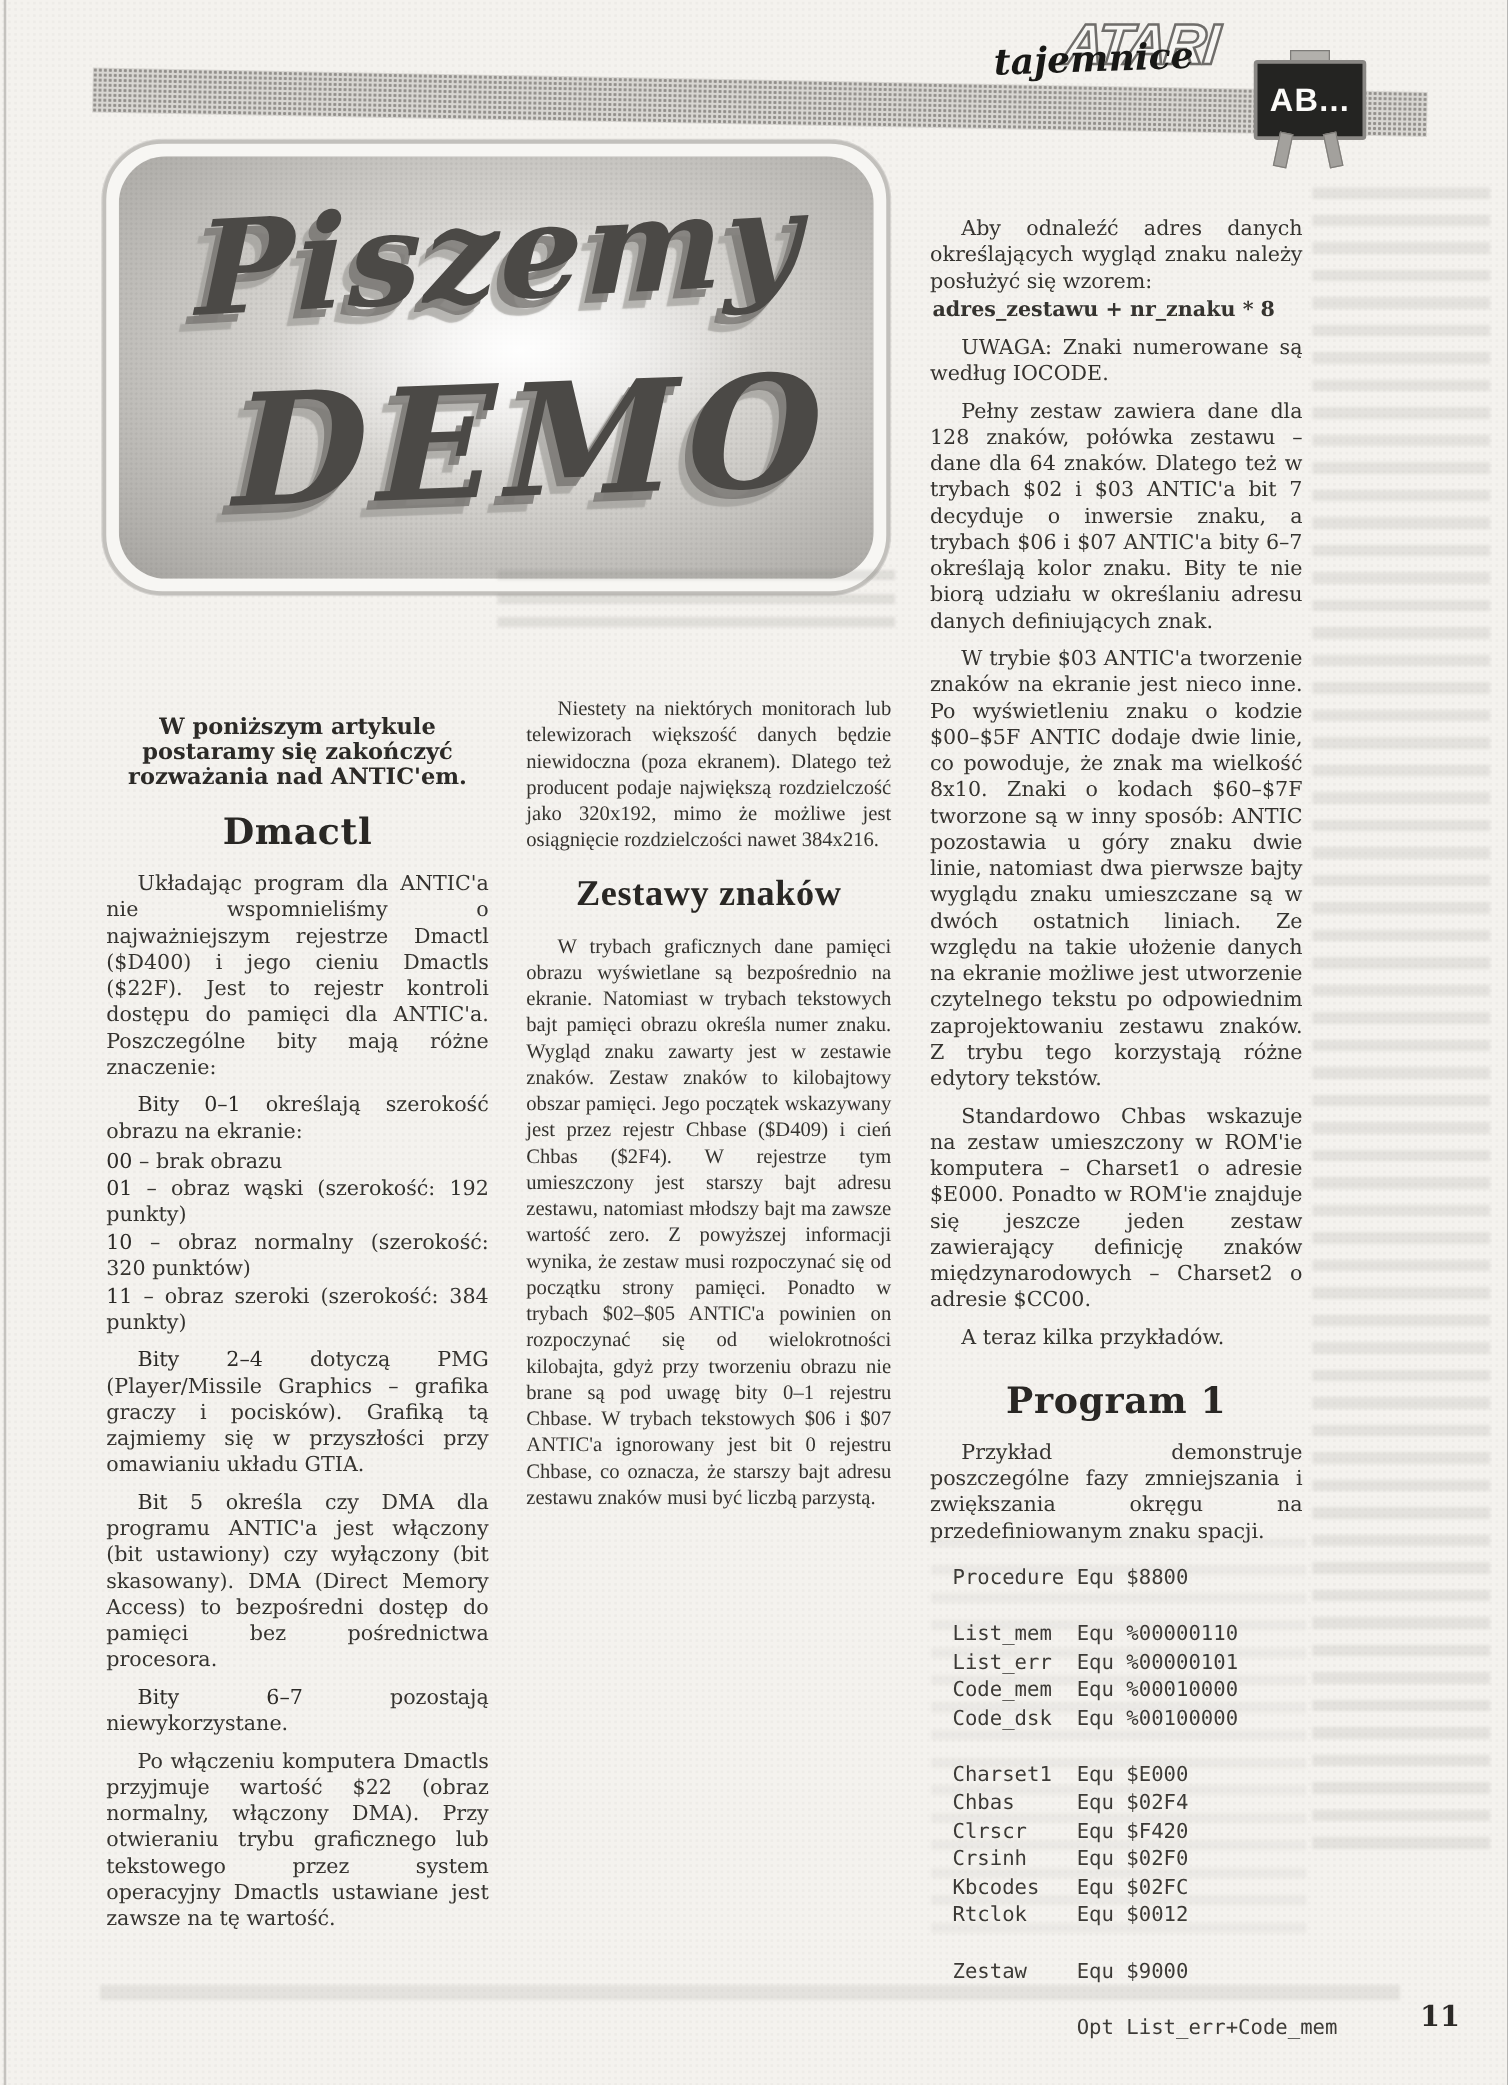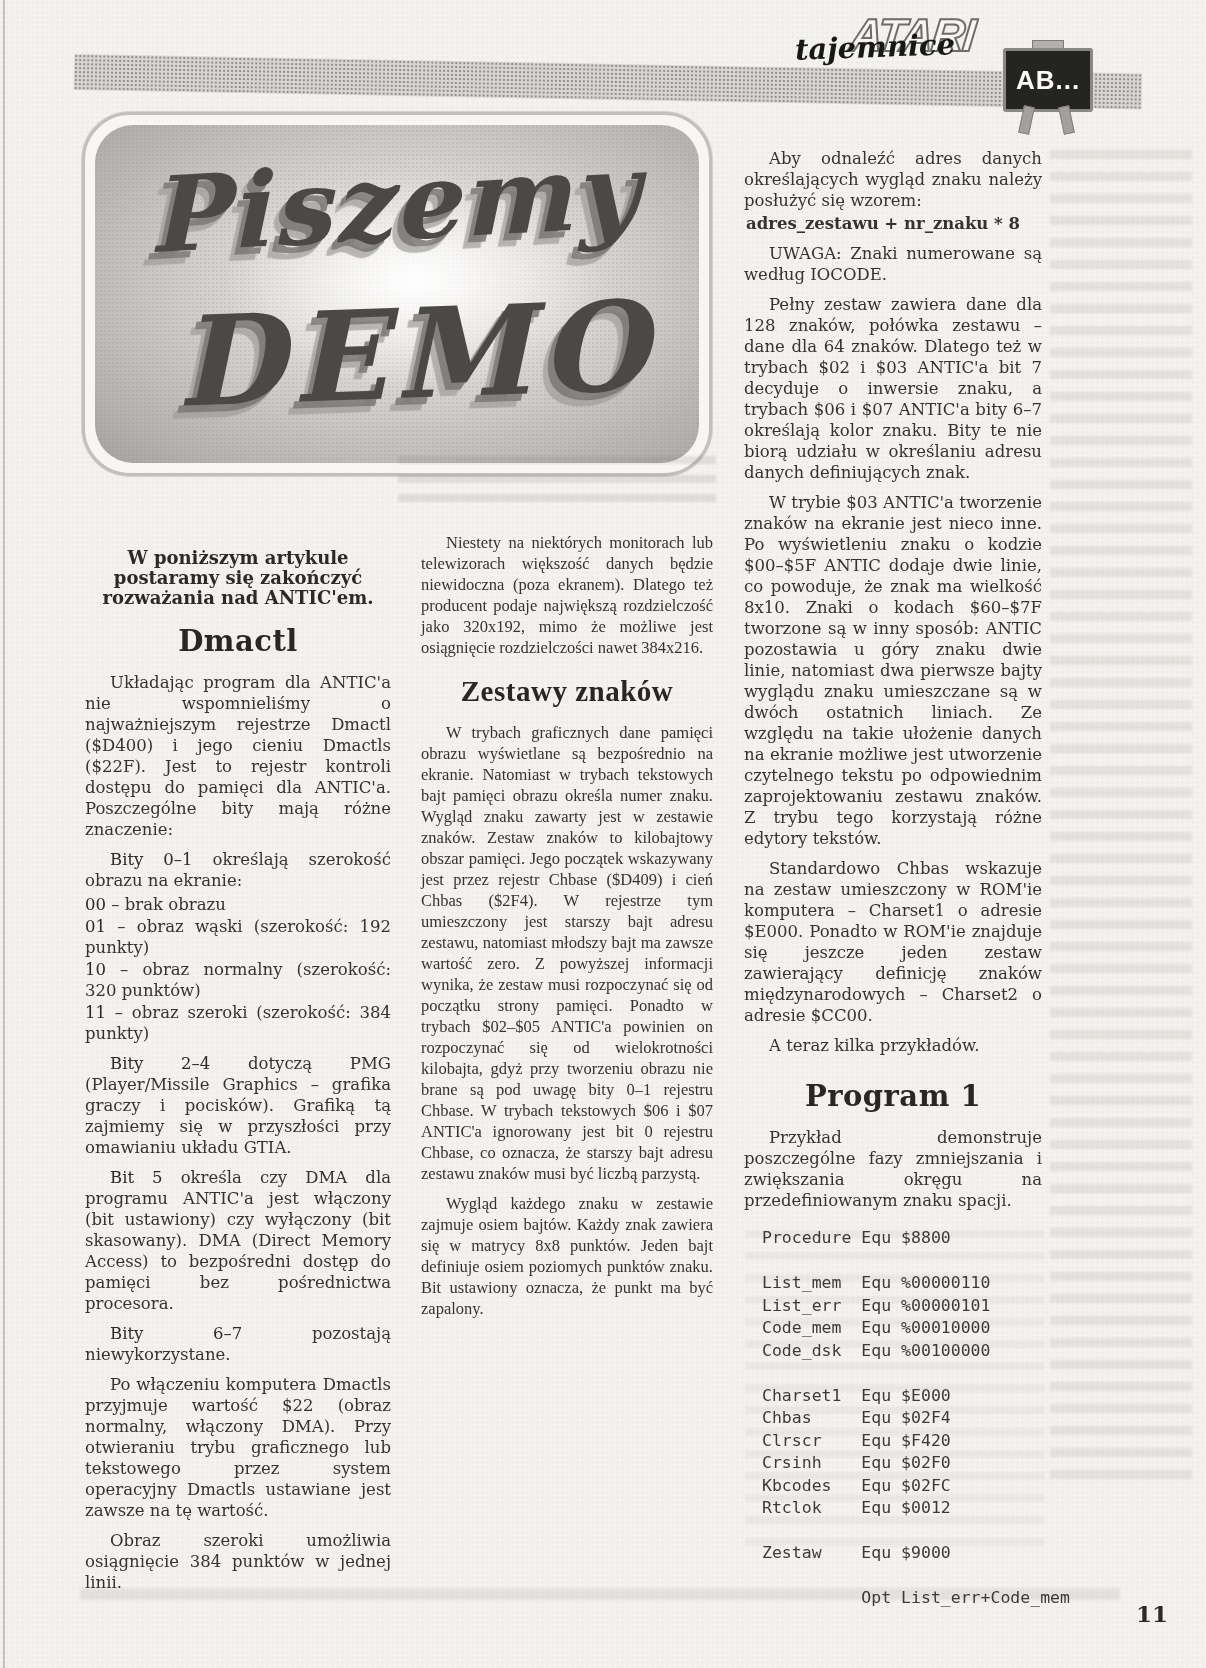--- a/index.html
+++ b/index.html
@@ -87,21 +87,21 @@
   .ghost.bottom-line{
     left:80px;top:1588px;width:1040px;height:12px;
     background:rgba(124,121,117,0.13);
   }
   .ghost.right-mid{
     left:745px;top:1230px;width:300px;height:330px;
     background:repeating-linear-gradient(180deg, rgba(124,121,117,0.07) 0 8px, rgba(0,0,0,0) 8px 22px);
   }
 
   
-  .col{position:absolute;text-align:justify;font-size:16.5px;line-height:21px;}
+  .col{position:absolute;text-align:justify;font-size:16.5px;line-height:21px;margin-top:24px;}
   .col-left{left:85px;top:548px;width:306px;}
   .col-mid{left:421px;top:532px;width:292px;font-family:Liberation Serif, serif;}
   .col-right{left:744px;top:148px;width:298px;}
   .col p{margin:0 0 9px;text-indent:25px;}
   p.intro{
     font-weight:700;text-align:center;text-indent:0;
     font-size:18px;line-height:20px;margin:0 4px 14px;
     color:#2c2a27;
   }
   .col-heading{
@@ -178,28 +178,26 @@
     <p>
       <b class="lead">Bity 2–4</b><span> dotyczą PMG (Player/Missile Graphics – grafika graczy i pocisków). Grafiką tą zajmiemy się w przyszłości przy omawianiu układu GTIA.</span>
     </p>
     <p>
       <b class="lead">Bit 5</b><span> określa czy DMA dla programu ANTIC'a jest włączony (bit ustawiony) czy wyłączony (bit skasowany). DMA (Direct Memory Access) to bezpośredni dostęp do pamięci bez pośrednictwa procesora.</span>
     </p>
     <p>
       <b class="lead">Bity 6–7</b><span> pozostają niewykorzystane.</span>
     </p>
     <p>Po włączeniu komputera Dmactls przyjmuje wartość $22 (obraz normalny, włączony DMA). Przy otwieraniu trybu graficznego lub tekstowego przez system operacyjny Dmactls ustawiane jest zawsze na tę wartość.</p>
-    <p>Obraz szeroki umożliwia osiągnięcie 384 punktów w jednej linii.</p>
   </div>
 
   <div class="col col-mid">
     <p>Niestety na niektórych monitorach lub telewizorach większość danych będzie niewidoczna (poza ekranem). Dlatego też producent podaje największą rozdzielczość jako 320x192, mimo że możliwe jest osiągnięcie rozdzielczości nawet 384x216.</p>
     <div class="col-heading">Zestawy znaków</div>
     <p>W trybach graficznych dane pamięci obrazu wyświetlane są bezpośrednio na ekranie. Natomiast w trybach tekstowych bajt pamięci obrazu określa numer znaku. Wygląd znaku zawarty jest w zestawie znaków. Zestaw znaków to kilobajtowy obszar pamięci. Jego początek wskazywany jest przez rejestr Chbase ($D409) i cień Chbas ($2F4). W rejestrze tym umieszczony jest starszy bajt adresu zestawu, natomiast młodszy bajt ma zawsze wartość zero. Z powyższej informacji wynika, że zestaw musi rozpoczynać się od początku strony pamięci. Ponadto w trybach $02–$05 ANTIC'a powinien on rozpoczynać się od wielokrotności kilobajta, gdyż przy tworzeniu obrazu nie brane są pod uwagę bity 0–1 rejestru Chbase. W trybach tekstowych $06 i $07 ANTIC'a ignorowany jest bit 0 rejestru Chbase, co oznacza, że starszy bajt adresu zestawu znaków musi być liczbą parzystą.</p>
-    <p>Wygląd każdego znaku w zestawie zajmuje osiem bajtów. Każdy znak zawiera się w matrycy 8x8 punktów. Jeden bajt definiuje osiem poziomych punktów znaku. Bit ustawiony oznacza, że punkt ma być zapalony.</p>
   </div>
 
   <div class="col col-right">
     <p style="margin-bottom:2px;">Aby odnaleźć adres danych określających wygląd znaku należy posłużyć się wzorem:</p>
     <p class="formula">adres_zestawu + nr_znaku * 8</p>
     <p>UWAGA: Znaki numerowane są według IOCODE.</p>
     <p>Pełny zestaw zawiera dane dla 128 znaków, połówka zestawu – dane dla 64 znaków. Dlatego też w trybach $02 i $03 ANTIC'a bit 7 decyduje o inwersie znaku, a trybach $06 i $07 ANTIC'a bity 6–7 określają kolor znaku. Bity te nie biorą udziału w określaniu adresu danych definiujących znak.</p>
     <p>W trybie $03 ANTIC'a tworzenie znaków na ekranie jest nieco inne. Po wyświetleniu znaku o kodzie $00–$5F ANTIC dodaje dwie linie, co powoduje, że znak ma wielkość 8x10. Znaki o kodach $60–$7F tworzone są w inny sposób: ANTIC pozostawia u góry znaku dwie linie, natomiast dwa pierwsze bajty wyglądu znaku umieszczane są w dwóch ostatnich liniach. Ze względu na takie ułożenie danych na ekranie możliwe jest utworzenie czytelnego tekstu po odpowiednim zaprojektowaniu zestawu znaków. Z trybu tego korzystają różne edytory tekstów.</p>
     <p>Standardowo Chbas wskazuje na zestaw umieszczony w ROM'ie komputera – Charset1 o adresie $E000. Ponadto w ROM'ie znajduje się jeszcze jeden zestaw zawierający definicję znaków międzynarodowych – Charset2 o adresie $CC00.</p>
     <p>A teraz kilka przykładów.</p>

